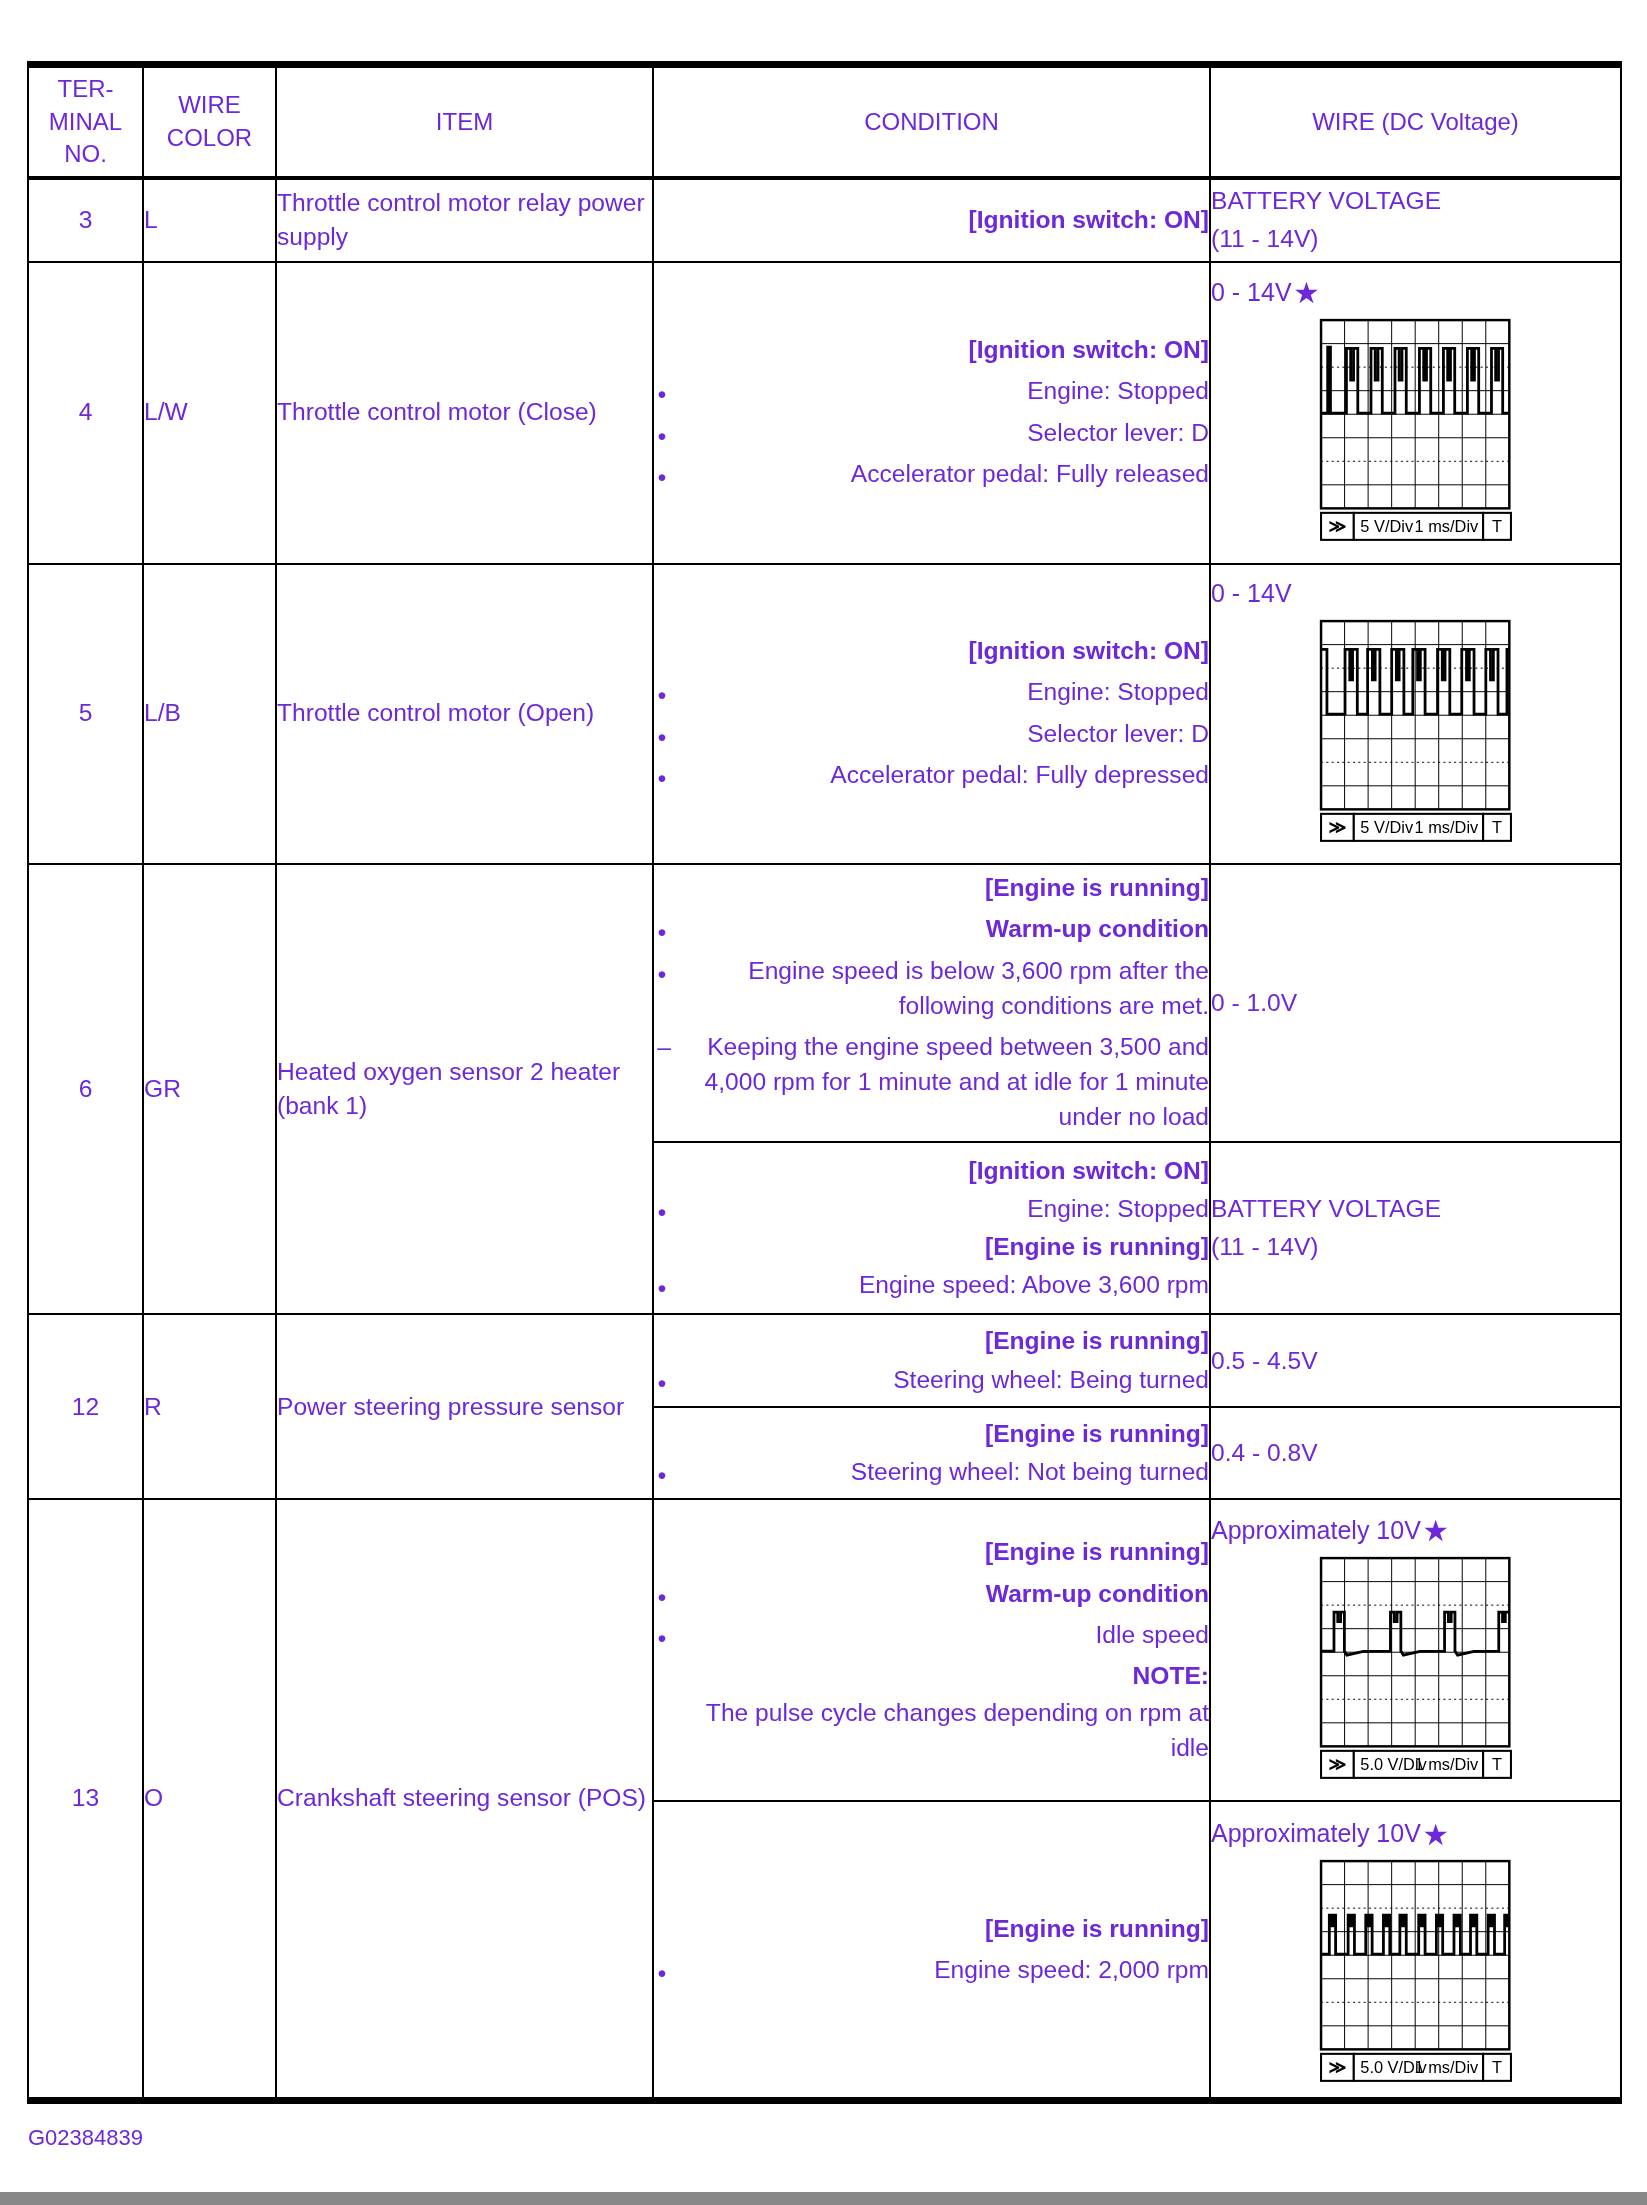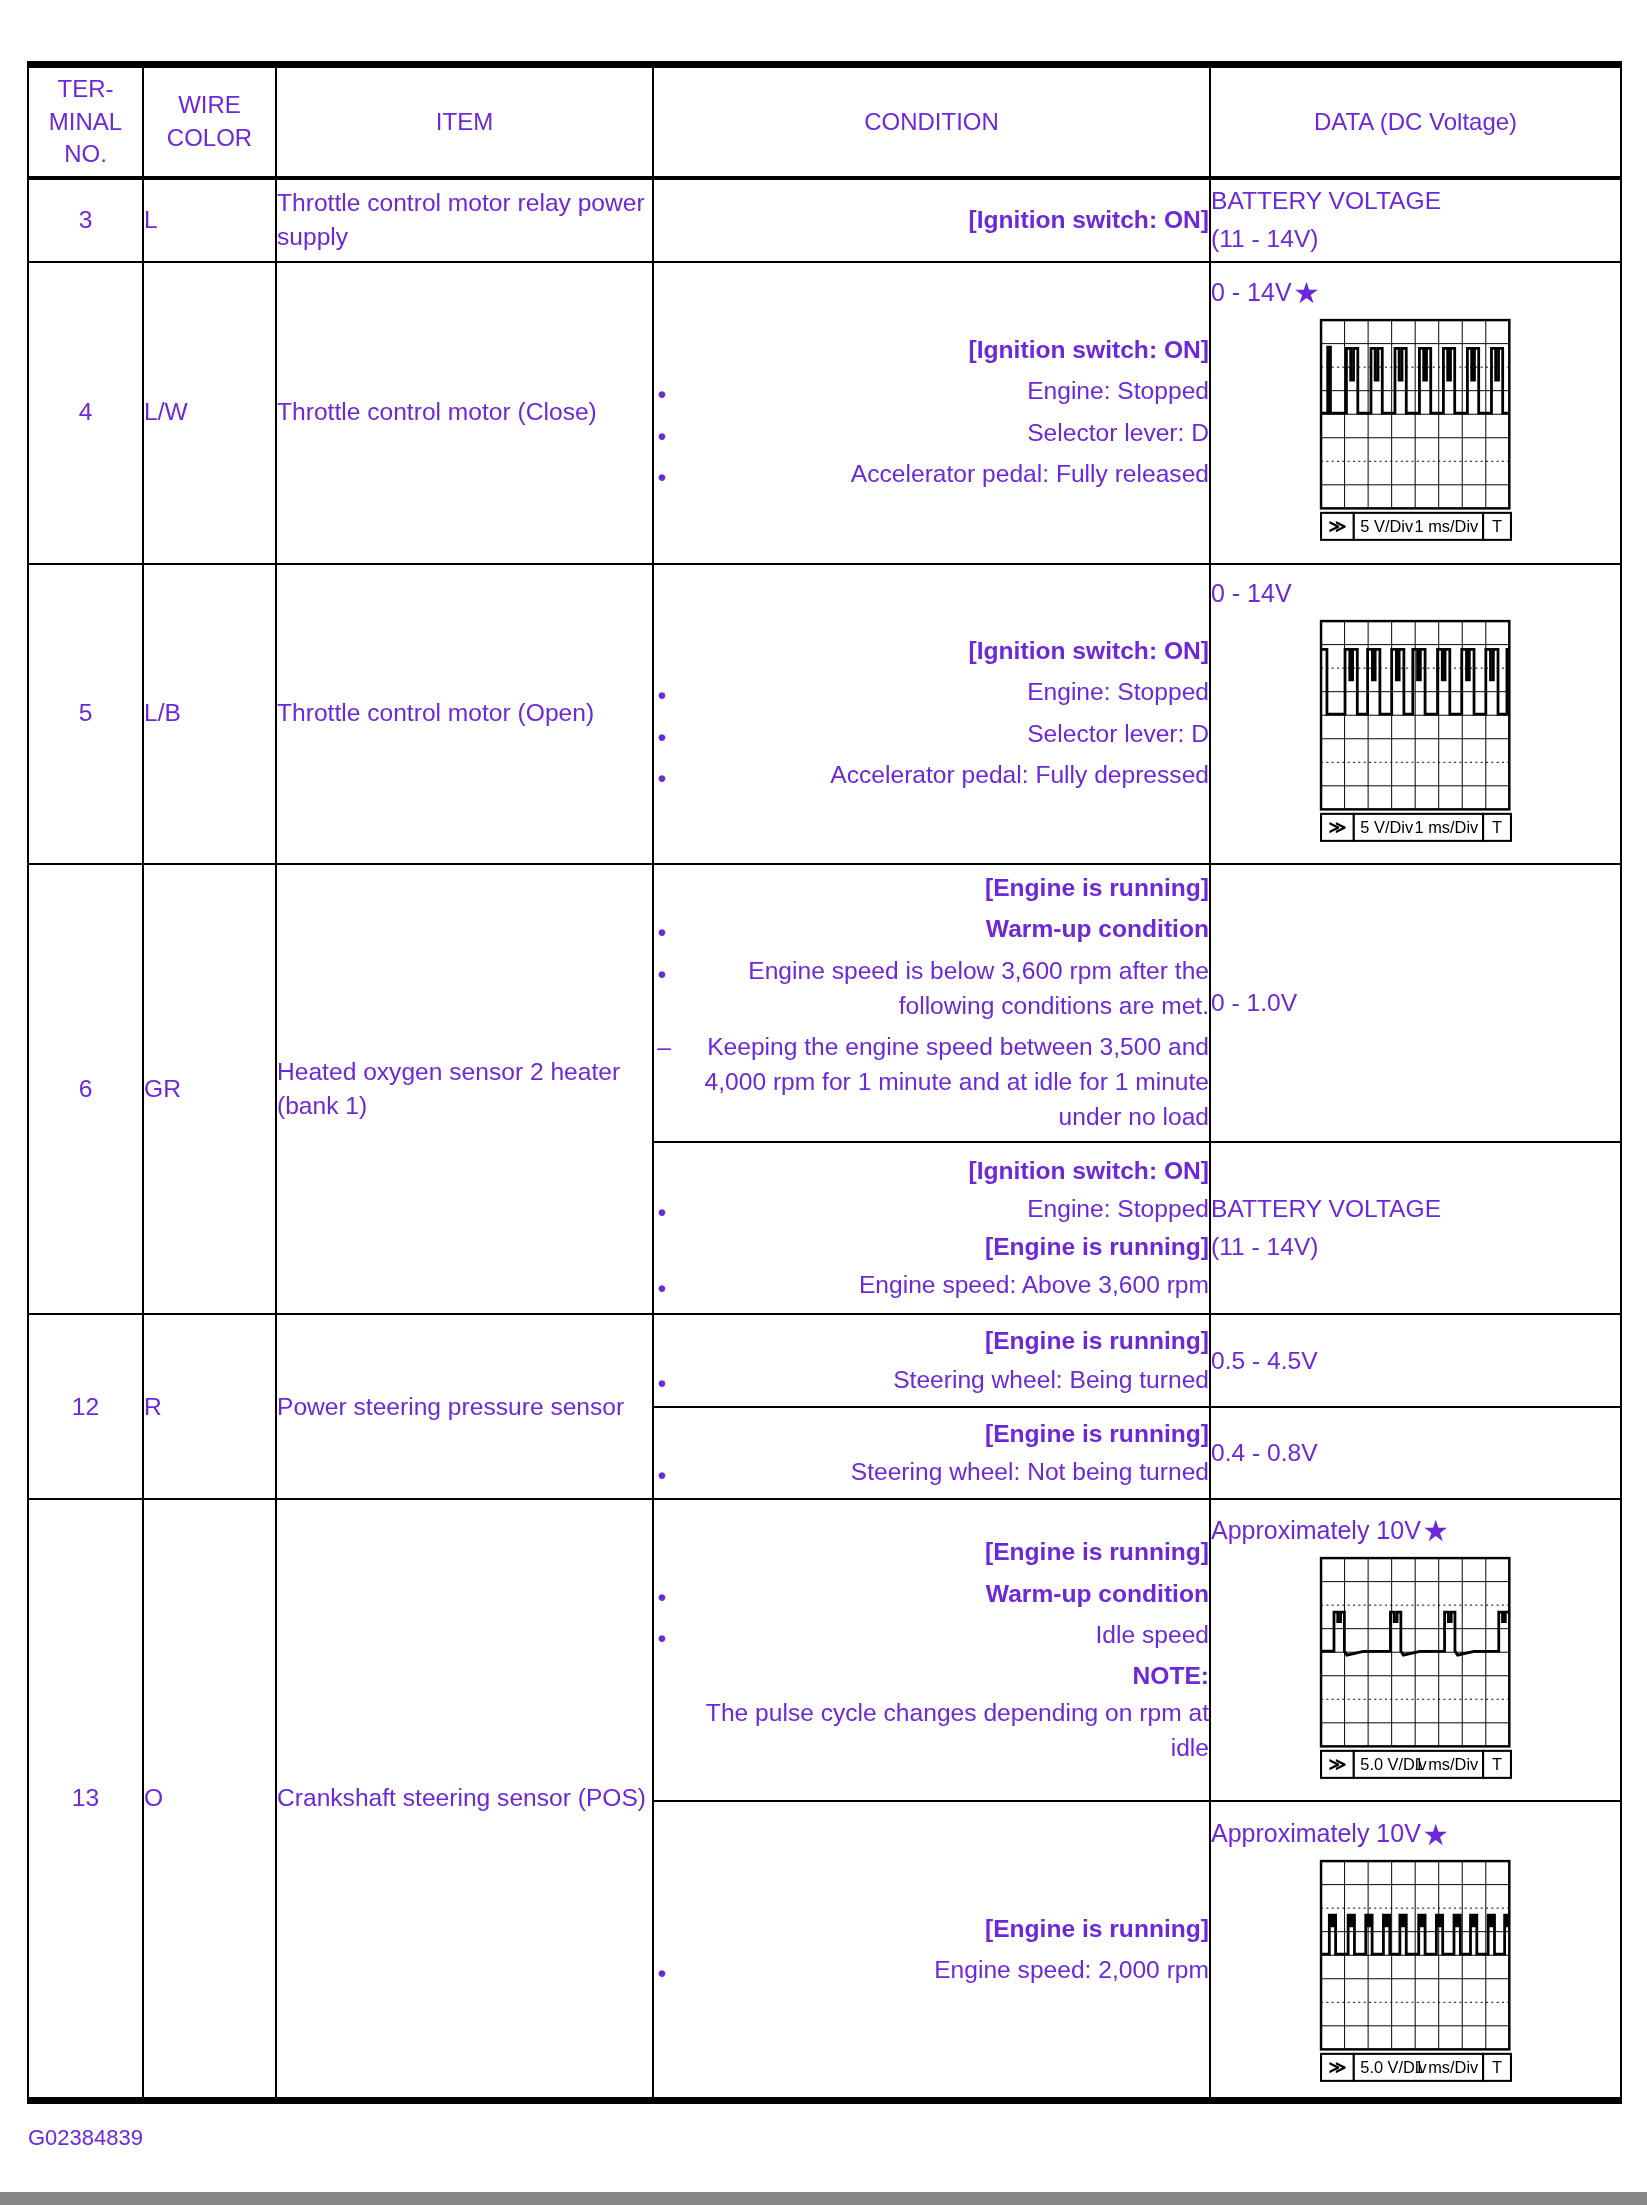--- a/index.html
+++ b/index.html
@@ -64,21 +64,21 @@
     </colgroup>
     <tbody>
       <tr class="hdr hh">
         <td>TER-
 MINAL
 NO.</td>
         <td>WIRE
 COLOR</td>
         <td>ITEM</td>
         <td>CONDITION</td>
-        <td>DATA (DC Voltage)</td>
+        <td>WIRE (DC Voltage)</td>
       </tr>
 
       <tr class="r3">
         <td class="term-cell">3</td>
         <td class="wire-cell">L</td>
         <td class="item-cell">Throttle control motor relay power supply</td>
         <td class="cond-cell">
             <div class="cond-line cond-header"><span>[Ignition switch: ON]</span></div>
           </td>
         <td class="data-cell">

